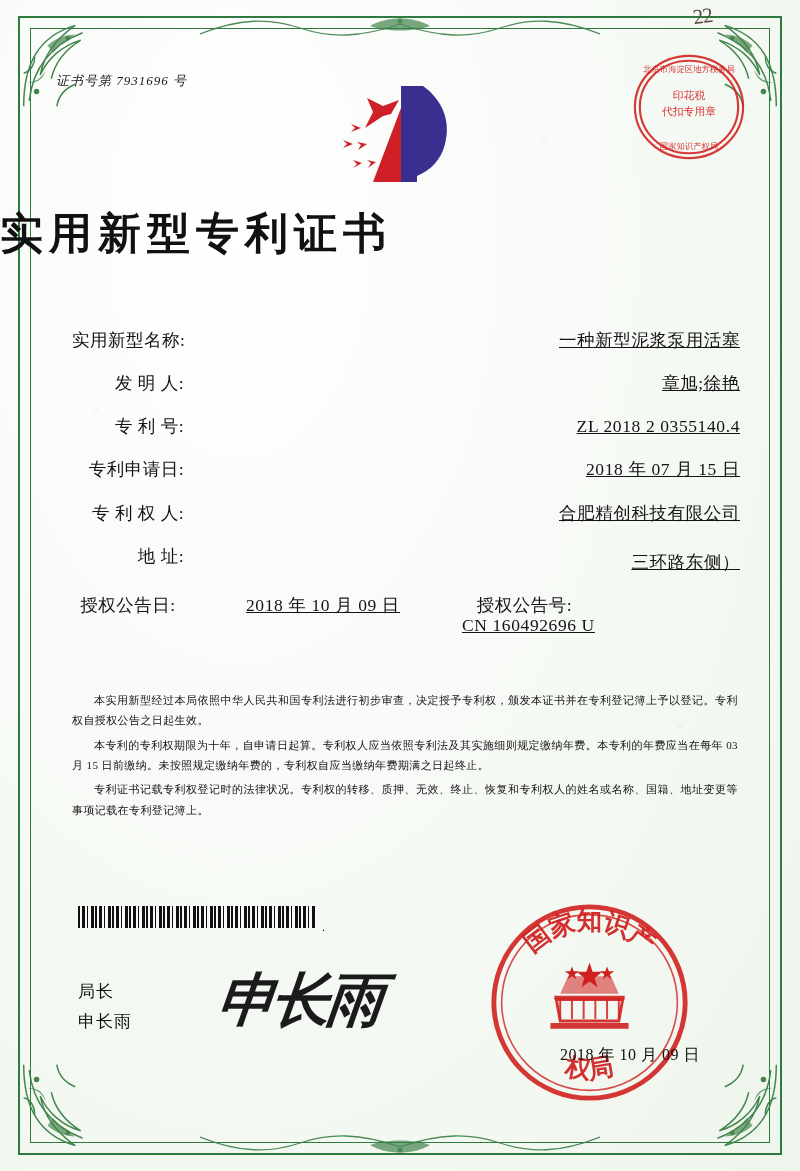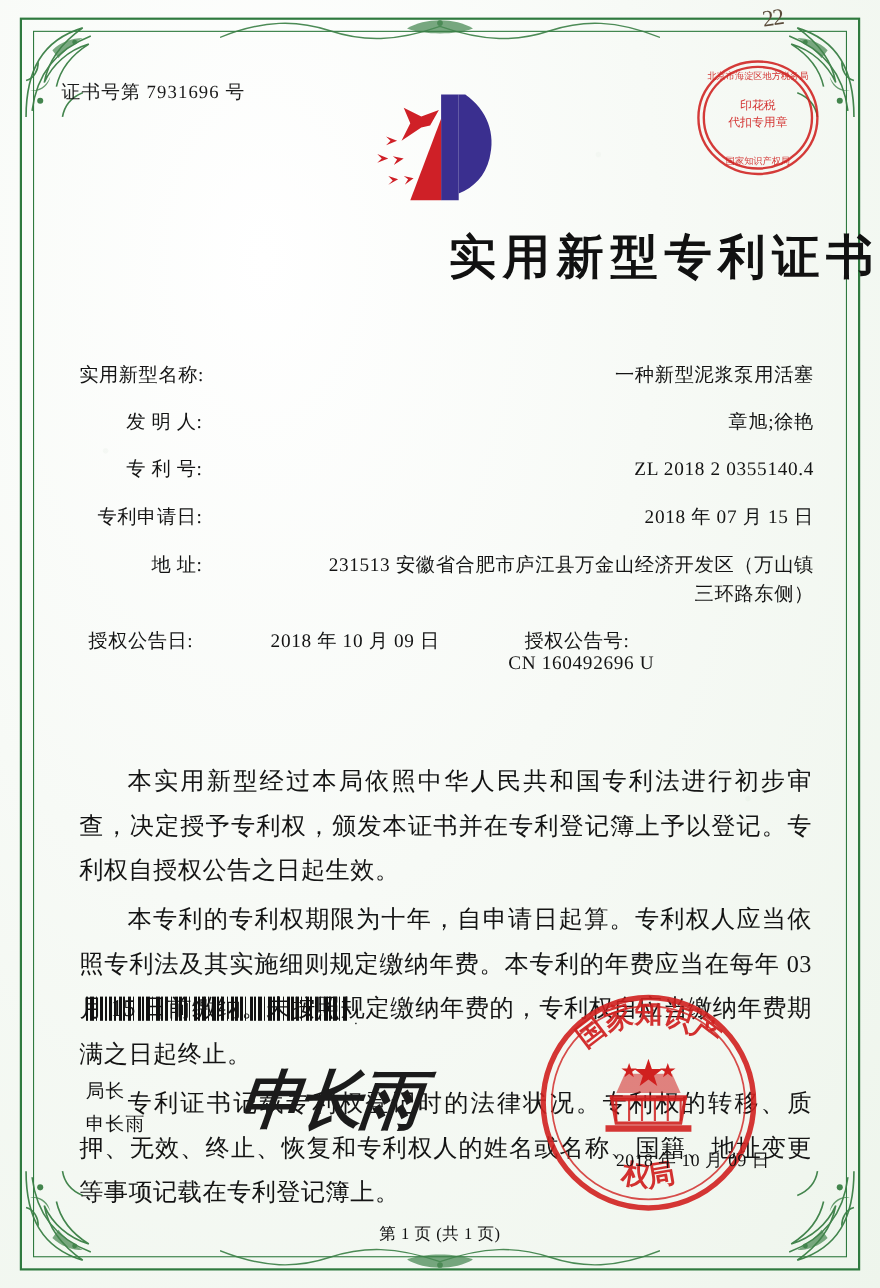--- a/index.html
+++ b/index.html
@@ -79,40 +79,41 @@
     color: #5a4b3a;
     transform: rotate(-8deg);
     letter-spacing: -1px;
   }
 
   
   .cert-no {
     position: absolute;
     left: 56px;
     top: 72px;
-    font-size: 17px;
+    font-size: 13px;
     color: #1a1a1a;
     letter-spacing: 1px;
+    font-style: italic;
   }
 
   .logo {
     position: absolute;
     left: 50%;
     transform: translateX(-50%);
     top: 78px;
     width: 190px;
     height: 110px;
   }
   .logo svg { width: 100%; height: 100%; display: block; }
 
   .title {
     position: absolute;
     left: 0; right: 0;
     top: 205px;
-    text-align: right;
+    text-align: left;
     font-size: 43px;
     font-weight: bold;
     letter-spacing: 6px;
     color: #111;
     font-family: "Liberation Serif", "DejaVu Serif", serif;
   }
 
   
   .stamp-tax {
     position: absolute;
@@ -141,41 +142,42 @@
   }
   .label {
     width: 112px;
     flex: 0 0 112px;
     white-space: nowrap;
     letter-spacing: 0.5px;
   }
   .value {
     flex: 1;
     letter-spacing: 0.6px;
+    text-decoration: underline;
   }
   .value .sub {
     display: block;
     margin-top: 6px;
   }
   .row-inline {
     display: flex;
     margin-bottom: 18px;
     text-align: center;
   }
   .pub-left { display: flex; flex: 0 0 390px; }
   .pub-right { display: flex; flex-direction: column; }
   .pub-right .label { width: auto; flex: 0 0 auto; margin-right: 8px; }
 
   
   .body-text {
     position: absolute;
     left: 72px;
     right: 62px;
     top: 690px;
-    font-size: 22px;
+    font-size: 11px;
     line-height: 1.85;
     color: #141414;
     text-align: justify;
     letter-spacing: 0.4px;
   }
   .body-text p {
     margin: 0 0 4px 0;
     text-indent: 2em;
   }
 
@@ -394,23 +396,26 @@
     </div>
     <div class="row">
       <div class="label">专 利 号:</div>
       <div class="value">ZL 2018 2 0355140.4</div>
     </div>
     <div class="row">
       <div class="label">专利申请日:</div>
       <div class="value">2018 年 07 月 15 日</div>
     </div>
     <div class="row">
+      <div class="label">专 利 权 人:</div>
+      <div class="value">合肥精创科技有限公司</div>
+    </div>
+    <div class="row">
       <div class="label">地       址:</div>
       <div class="value">
-        <span>231513 安徽省合肥市庐江县万金山经济开发区（万山镇</span>
         <span class="sub">三环路东侧）</span>
       </div>
     </div>
     <div class="row-inline">
       <div class="pub-left">
         <div class="label">授权公告日:</div>
         <div class="value">2018 年 10 月 09 日</div>
       </div>
       <div class="pub-right">
         <div class="label">授权公告号:</div>
@@ -452,14 +457,13 @@
         <path d="M-36 -10 L36 -10 L36 -6 L-36 -6 Z" fill="#d0201f" opacity=".9"></path>
         <path d="M-22 -30 L22 -30 L30 -12 L-30 -12 Z" fill="#d0201f" opacity=".55"></path>
         <path d="M0 -44 l3.2 9.6 h10 l-8 6.2 3 9.6 -8.2-6 -8.2 6 3-9.6 -8-6.2 h10 Z" fill="#d0201f"></path>
         <path d="M-18 -40 l1.8 5 h5.4l-4.4 3.2 1.6 5-4.4-3.2-4.4 3.2 1.6-5-4.4-3.2h5.4Z" fill="#d0201f"></path>
         <path d="M18 -40 l1.8 5 h5.4l-4.4 3.2 1.6 5-4.4-3.2-4.4 3.2 1.6-5-4.4-3.2h5.4Z" fill="#d0201f"></path>
       </g>
     </svg>
   </div>
   <div class="seal-date">2018 年 10 月 09 日</div>
 
-  <div class="footer">第 1 页 (共 1 页)</div>
 </div>
 
 </body></html>

